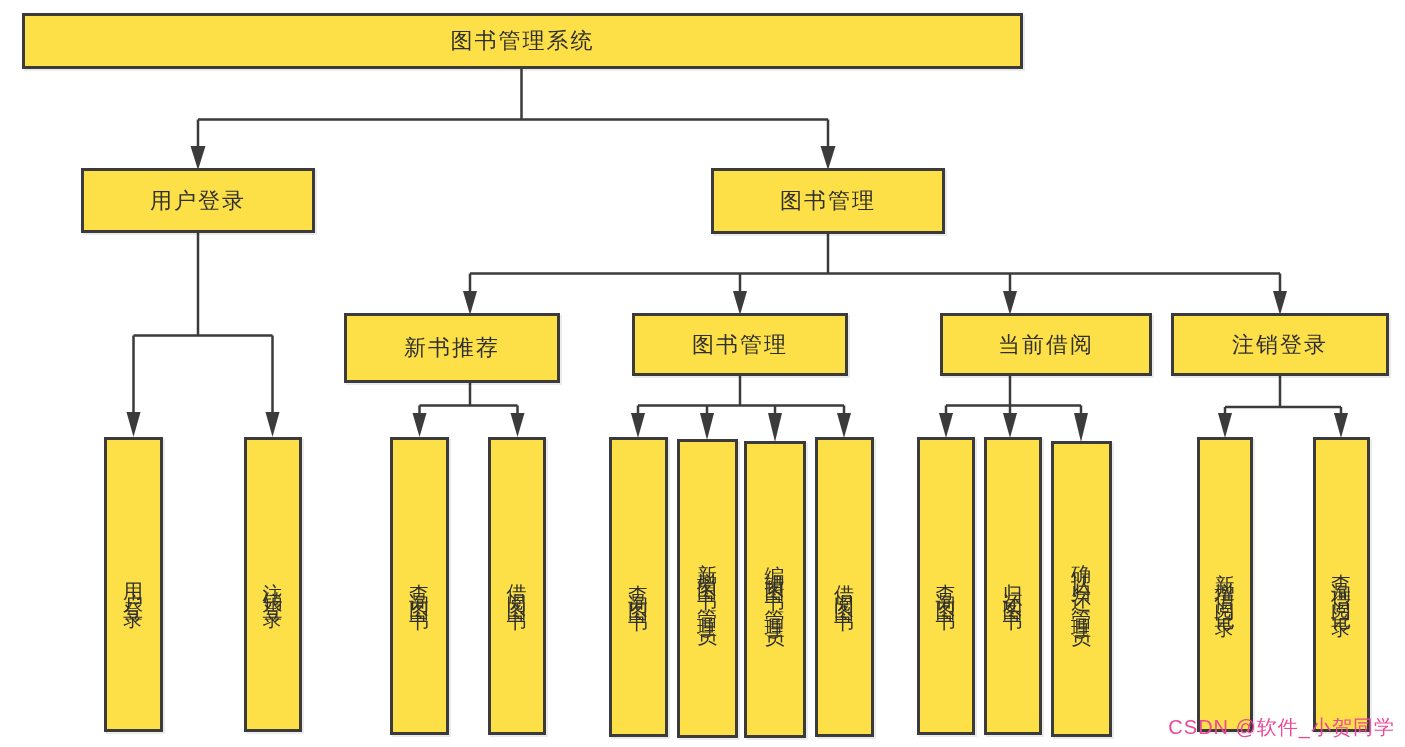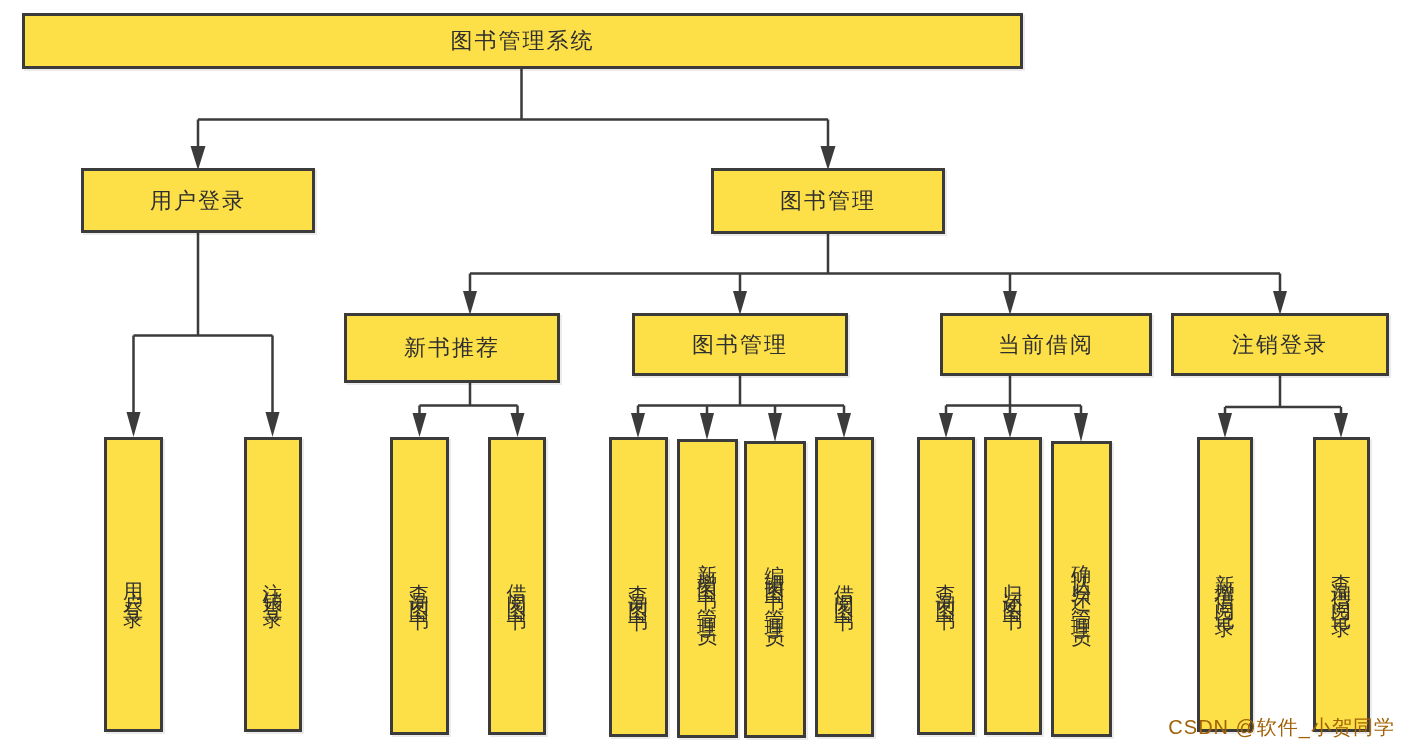--- a/index.html
+++ b/index.html
@@ -14,21 +14,21 @@
     z-index:2;box-shadow:2px 2px 0 rgba(0,0,0,0.08);
   }
   .lbl{font-size:22px;color:#2f2f2f;letter-spacing:2px;white-space:nowrap;}
   .vtext{
     writing-mode:vertical-rl;text-orientation:mixed;
     font-size:20px;color:#2f2f2f;letter-spacing:9px;line-height:1;
     white-space:nowrap;
   }
   .watermark{
     position:absolute;right:10px;top:714px;z-index:4;
-    font-size:20px;color:#a16207;letter-spacing:1px;white-space:nowrap;margin-left:12px;
+    font-size:20px;color:#ec4899;letter-spacing:1px;white-space:nowrap;margin-left:12px;
   }
 </style>
 </head>
 <body>
 
 <div class="stage">
 
   <svg class="wires" width="1405" height="747" viewBox="0 0 1405 747">
     <g stroke="#3b3b3b" stroke-width="2.5" fill="none">
       <path d="M521.5 68 V119.5 M198 119.5 H828 M198 119.5 V148 M828 119.5 V148"></path>

